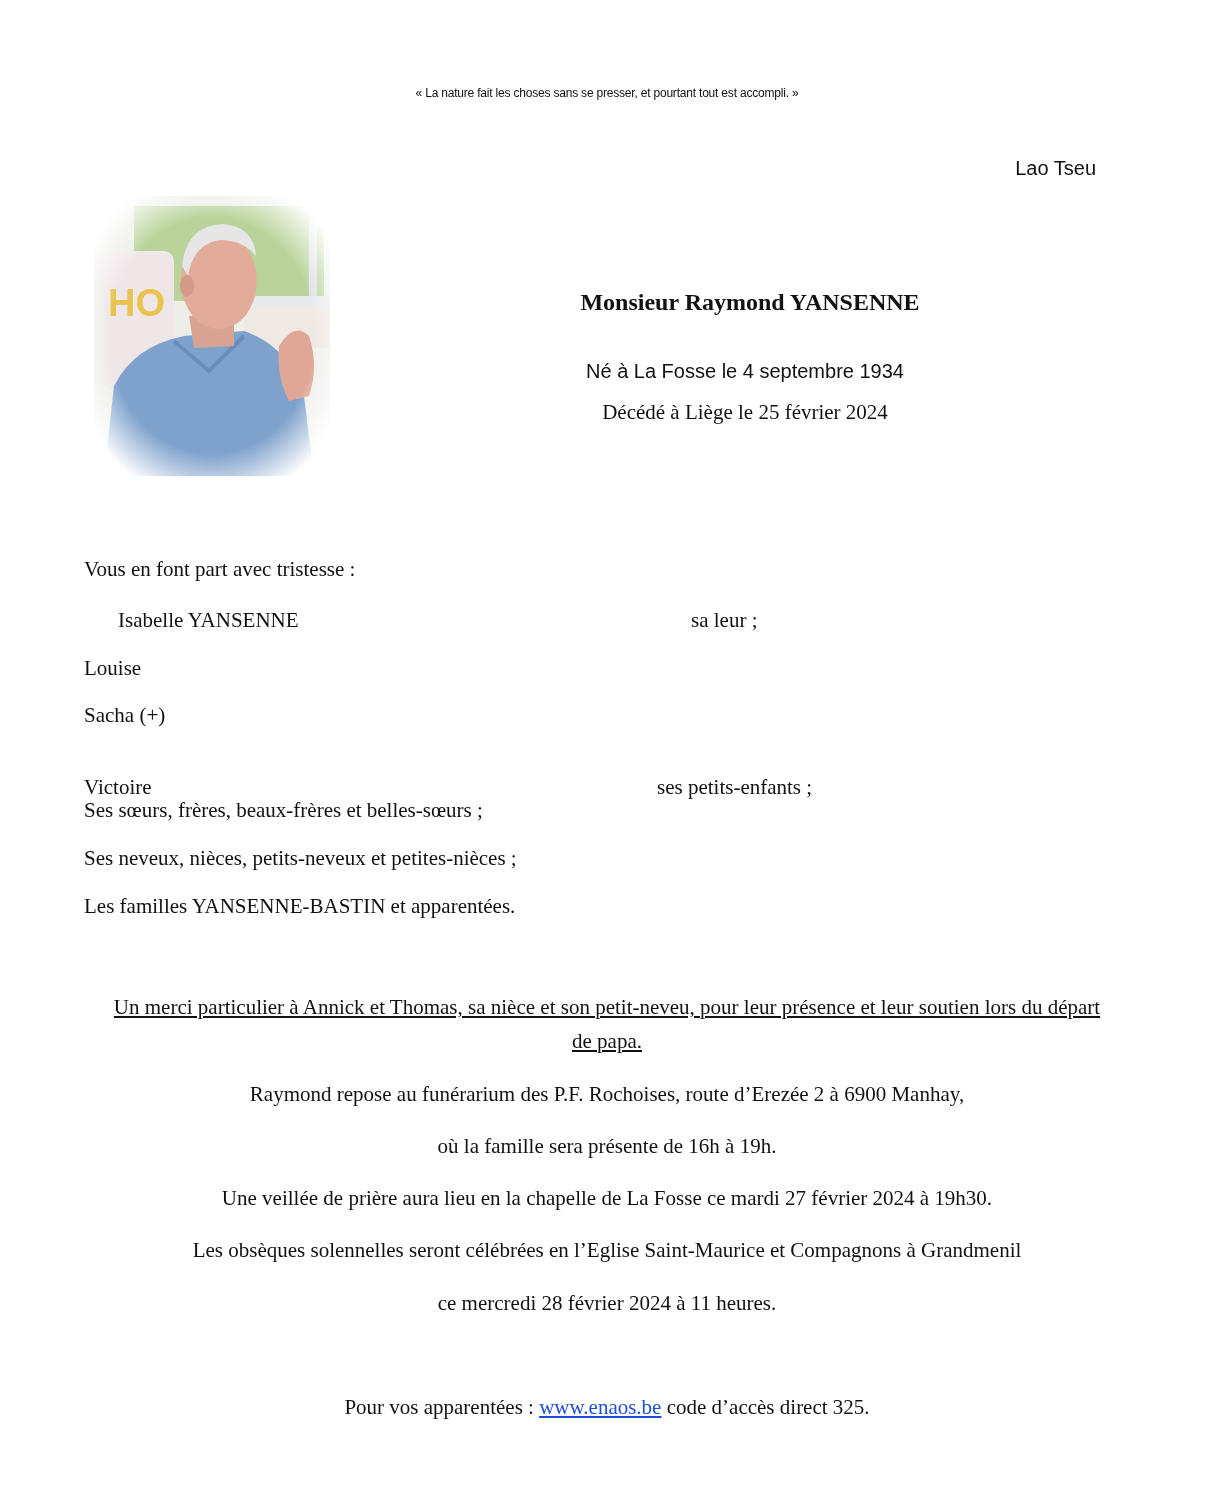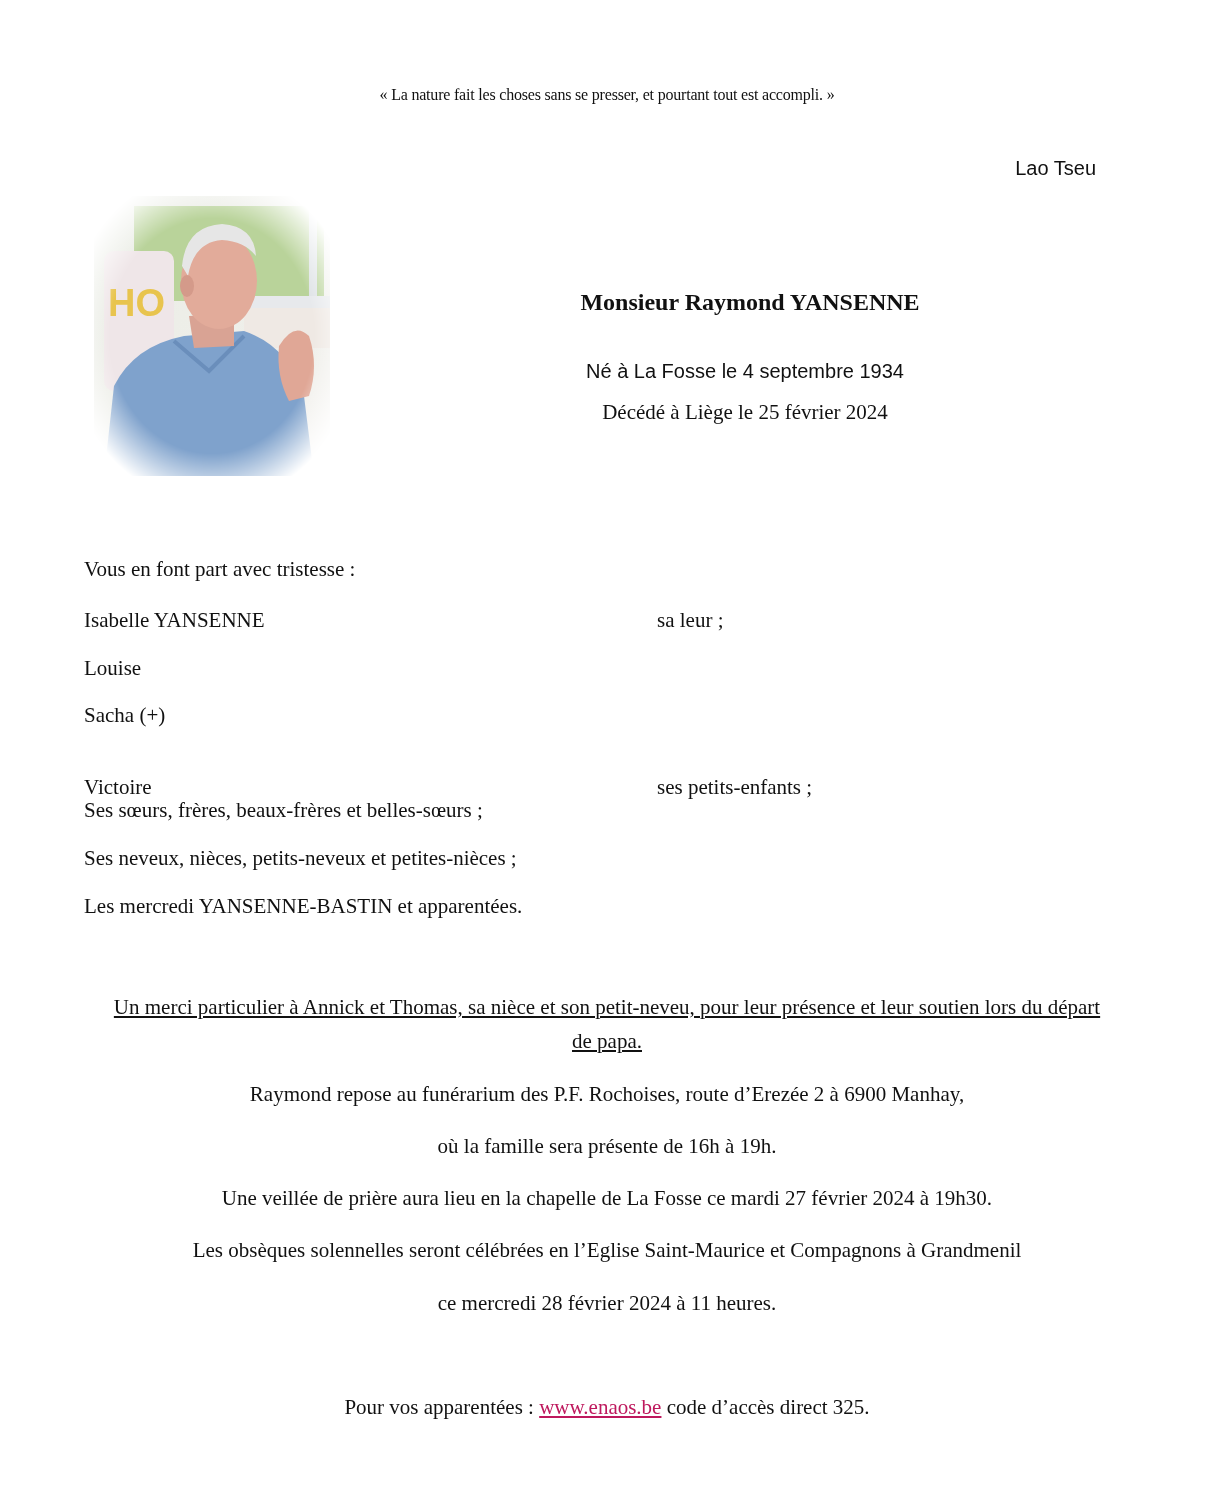--- a/index.html
+++ b/index.html
@@ -4,22 +4,22 @@
   <style>
     html, body { margin: 0; padding: 0; background: #ffffff; }
     body {
       width: 1214px; height: 1509px; position: relative; overflow: hidden;
       font-family: "DejaVu Serif", "Liberation Serif", serif;
       color: #111111;
     }
     .abs { position: absolute; }
     .quote {
       left: 0; width: 1214px; top: 86px; text-align: center;
-      font-size: 16px; letter-spacing: -0.2px;
-      font-family: Liberation Serif, serif;
+      font-size: 12px; letter-spacing: -0.2px;
+      font-family: Liberation Sans, sans-serif;
     }
     .quote-author {
       right: 118px; top: 157px; font-size: 20px;
       font-family: Liberation Sans, sans-serif;
     }
     .photo {
       left: 94px; top: 196px; width: 236px; height: 280px;
       border-radius: 10px;
       overflow: hidden;
       -webkit-mask-image: radial-gradient(ellipse 62% 60% at 50% 50%, #000 70%, rgba(0,0,0,0) 100%);
@@ -44,21 +44,21 @@
       left: 84px; width: 1000px; height: 30px; font-size: 21px;
       font-family: "Liberation Serif", serif;
     }
     .family-row .who { position: absolute; left: 0; top: 0; white-space: nowrap; }
     .family-row .relation { position: absolute; left: 573px; top: 0; white-space: nowrap; }
     .centered {
       left: 100px; width: 1014px; text-align: center; font-size: 21px;
       font-family: "Liberation Serif", serif; line-height: 34px;
     }
     .bold { font-weight: normal; }
-    a.link { color: #be185d; text-decoration: underline; margin-top: 20px; }
+    a.link { color: #1d4ed8; text-decoration: underline; margin-top: 20px; }
   </style>
 </head>
 <body>
 
 <div class="abs quote">« La nature fait les choses sans se presser, et pourtant tout est accompli. »</div>
 <div class="abs quote-author">Lao Tseu</div>
 
 <div class="abs photo" title="Portrait of Raymond Yansenne, elderly man in light blue shirt seated near a window">
   <svg viewBox="0 0 236 280" preserveAspectRatio="none">
     <defs>
@@ -89,21 +89,21 @@
     <path d="M185 150 Q200 125 215 140 Q225 170 215 200 L195 205 Q182 180 185 150 Z" fill="#e0a796"></path>
   </svg>
 </div>
 
 <div class="abs name-title">Monsieur Raymond YANSENNE</div>
 <div class="abs born">Né à La Fosse le 4 septembre 1934</div>
 <div class="abs died">Décédé à Liège le 25 février 2024</div>
 
 <div class="abs intro">Vous en font part avec tristesse :</div>
 
-<div class="abs family-row" style="top:608px;">
+<div class="abs family-row" style="top:608px;margin-left:34px;">
   <span class="who">Isabelle YANSENNE</span>
   <span class="relation">sa leur ;</span>
 </div>
 <div class="abs family-row" style="top:656px;">
   <span class="who">Louise</span>
   <span class="relation"></span>
 </div>
 <div class="abs family-row" style="top:703px;">
   <span class="who">Sacha (+)</span>
   <span class="relation"></span>
@@ -114,21 +114,21 @@
 </div>
 <div class="abs family-row" style="top:798px;">
   <span class="who">Ses sœurs, frères, beaux-frères et belles-sœurs ;</span>
   <span class="relation"></span>
 </div>
 <div class="abs family-row" style="top:846px;">
   <span class="who">Ses neveux, nièces, petits-neveux et petites-nièces ;</span>
   <span class="relation"></span>
 </div>
 <div class="abs family-row" style="top:894px;">
-  <span class="who">Les mercredi YANSENNE-BASTIN et apparentées.</span>
+  <span class="who">Les familles YANSENNE-BASTIN et apparentées.</span>
   <span class="relation"></span>
 </div>
 
 <div class="abs centered" style="top:990px; left:110px; width:994px;text-decoration:underline;">Un merci particulier à Annick et Thomas, sa nièce et son petit-neveu, pour leur présence et leur soutien lors du départ de papa.</div>
 <div class="abs centered" style="top:1077px;">Raymond repose au funérarium des P.F. Rochoises, route d’Erezée 2 à 6900 Manhay,</div>
 <div class="abs centered bold" style="top:1129px;">où la famille sera présente de 16h à 19h.</div>
 <div class="abs centered bold" style="top:1181px;">Une veillée de prière aura lieu en la chapelle de La Fosse ce mardi 27 février 2024 à 19h30.</div>
 <div class="abs centered" style="top:1233px;">Les obsèques solennelles seront célébrées en l’Eglise Saint-Maurice et Compagnons à Grandmenil</div>
 <div class="abs centered bold" style="top:1286px;">ce mercredi 28 février 2024 à 11 heures.</div>
 

